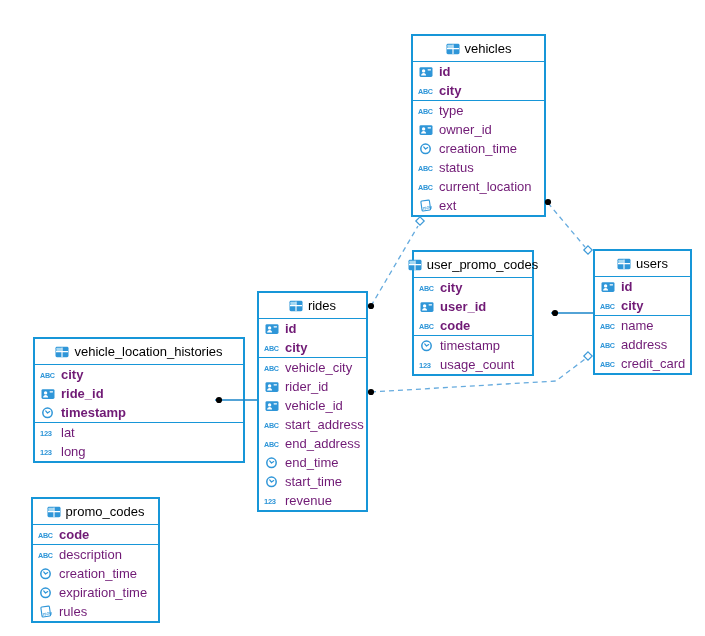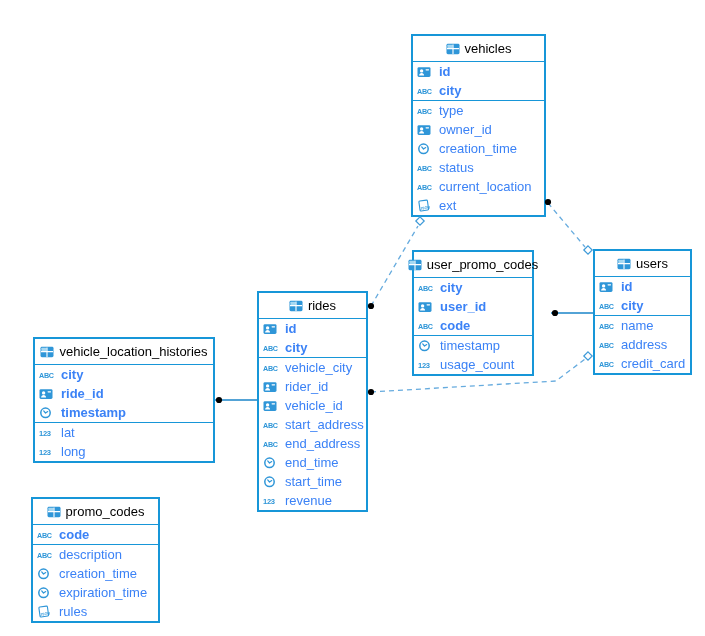--- a/index.html
+++ b/index.html
@@ -12,25 +12,25 @@
     position:absolute;z-index:2;background:#ffffff;
     border:2px solid #1796d8;box-sizing:border-box;
   }
   .etable-header{
     height:25px;display:flex;align-items:center;justify-content:center;gap:5px;
     border-bottom:1.5px solid #1796d8;font-size:13px;color:#000;
   }
   .etable-body{padding:0;}
   .erow{
     height:19px;display:flex;align-items:center;gap:5px;
-    padding-left:4px;font-size:13px;color:#3b82f6;white-space:nowrap;
+    padding-left:4px;font-size:13px;color:#701a75;white-space:nowrap;
   }
   .erow.pk .col-label{font-weight:bold;}
   .erow.section-start{border-top:1.5px solid #1796d8;}
-  .col-icon{flex:0 0 17px;width:17px;display:flex;align-items:center;}
+  .col-icon{flex:0 0 17px;width:17px;display:flex;align-items:center;justify-content:center;}
   .etable-icon{display:flex;align-items:center;}
   .col-label{line-height:19px;}
 </style>
 </head>
 <body>
 
 <div id="canvas">
 
   <svg id="connector-layer" width="705" height="636" viewBox="0 0 705 636">
 
@@ -392,21 +392,21 @@
       <span class="col-icon">
             <svg width="16" height="10" viewBox="0 0 16 10">
               <text x="0" y="8" font-family="Liberation Sans, sans-serif" font-size="7.6" font-weight="bold" letter-spacing="-0.3" fill="#2f96d8">123</text>
             </svg>
           </span>
       <span class="col-label">revenue</span>
     </div>
   </div>
     </div>
 
-    <div class="etable" style="left: 33px; top: 337px; width: 182px;">
+    <div class="etable" style="left: 33px; top: 337px; width: 212px;">
       <div class="etable-header">
         <span class="etable-icon">
           <svg width="14" height="12" viewBox="0 0 14 12">
             <rect x="0.5" y="0.8" width="13" height="10.4" rx="1.4" fill="#2f96d8"></rect>
             <rect x="1.4" y="1.7" width="5" height="3.2" rx="0.5" fill="#a6d8f2"></rect>
             <path d="M1 5.6 H13 M7 1.5 V11" stroke="#fff" stroke-width="1.1"></path>
           </svg>
         </span>
         <span class="etable-name">vehicle_location_histories</span>
       </div>

